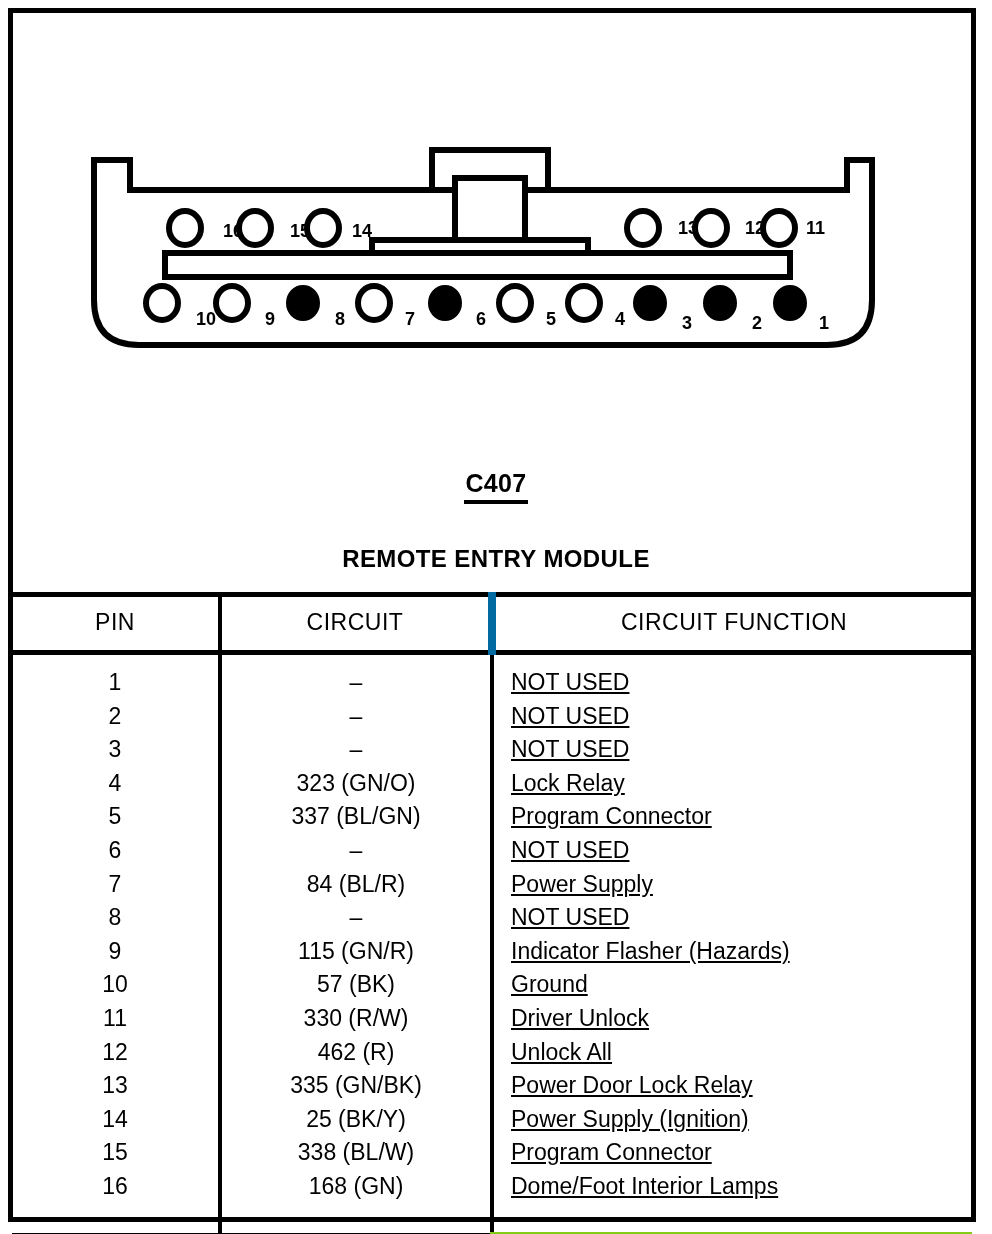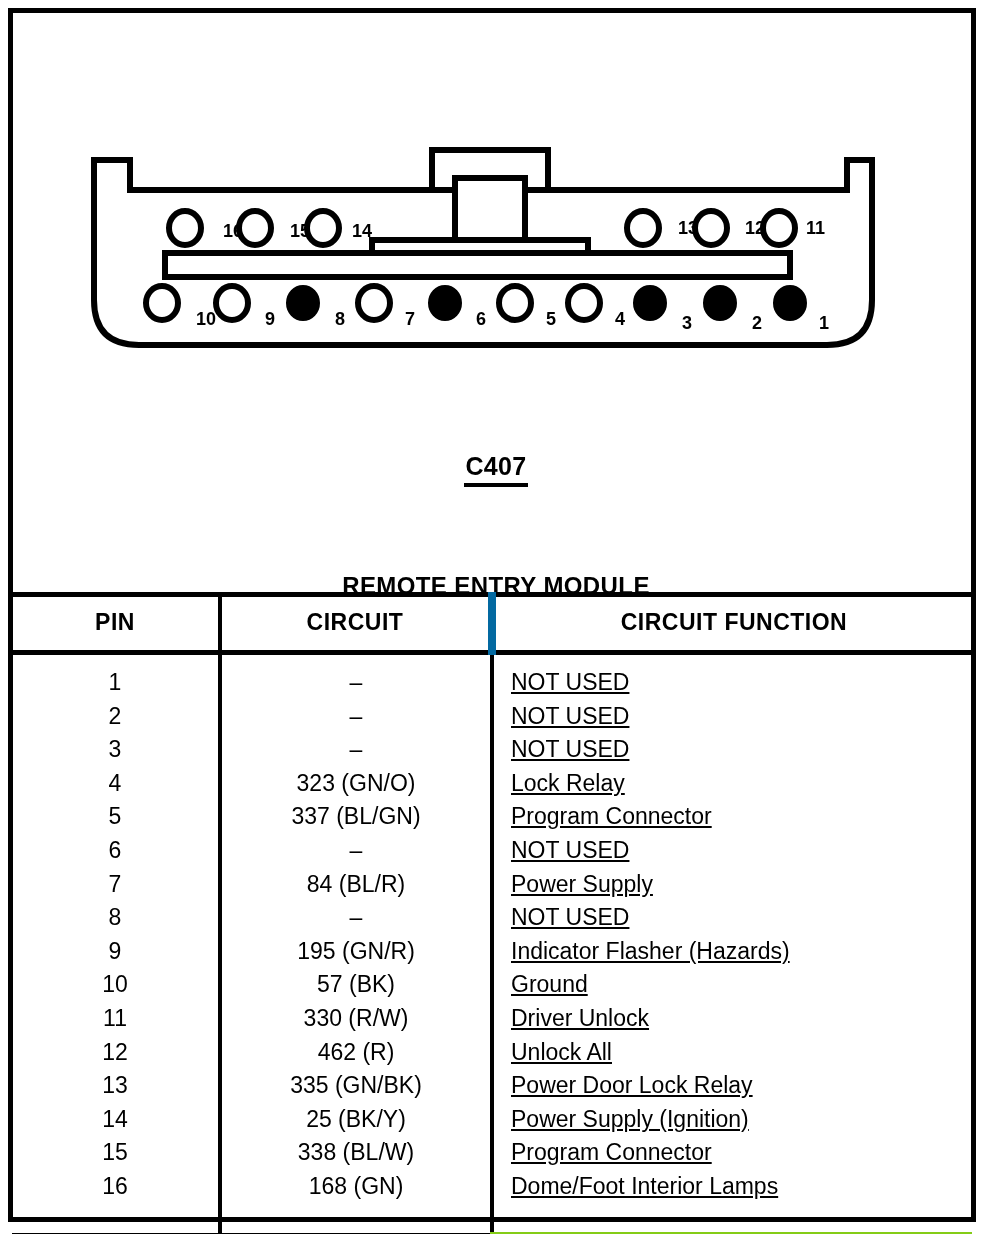--- a/index.html
+++ b/index.html
@@ -36,35 +36,35 @@
     top: 0;
     width: 992px;
     height: 430px;
   }
   #connector-svg { display: block; }
 
   
   #connector-id {
     position: absolute;
     left: 0;
-    top: 452px;
+    top: 469px;
     width: 992px;
     text-align: center;
     font-size: 25px;
     font-weight: bold;
     letter-spacing: 0.3px;
   }
   #connector-id span.u {
     border-bottom: 4px solid #000;
     padding: 0 2px 3px 2px;
   }
   #module-name {
     position: absolute;
     left: 0;
-    top: 572px;
+    top: 545px;
     width: 992px;
     text-align: center;
     font-size: 24px;
     font-weight: bold;
     letter-spacing: 0.4px;
   }
 
   
   #pin-table-wrap {
     position: absolute;
@@ -78,21 +78,21 @@
     table-layout: fixed;
   }
   table.pin-table col.c-pin { width: 208px; }
   table.pin-table col.c-circuit { width: 272px; }
   table.pin-table col.c-func { width: 480px; }
 
   table.pin-table thead th {
     border-top: 5px solid #000;
     border-bottom: 5px solid #000;
     font-size: 23px;
-    font-weight: bold;
+    font-weight: normal;
     letter-spacing: 0.5px;
     padding: 12px 0 14px 0;
     text-align: center;
     vertical-align: middle;
   }
   table.pin-table thead th.th-pin { border-right: 4px solid #000; }
   table.pin-table thead th.th-circuit { border-right: 8px solid #0369a1; }
 
   table.pin-table tbody td {
     font-size: 23px;
@@ -268,21 +268,21 @@
             <td class="td-circuit">84 (BL/R)</td>
             <td class="td-func">Power Supply</td>
           </tr>
           <tr>
             <td class="td-pin">8</td>
             <td class="td-circuit">–</td>
             <td class="td-func">NOT USED</td>
           </tr>
           <tr>
             <td class="td-pin">9</td>
-            <td class="td-circuit">195 (GN/R)</td>
+            <td class="td-circuit">115 (GN/R)</td>
             <td class="td-func">Indicator Flasher (Hazards)</td>
           </tr>
           <tr>
             <td class="td-pin">10</td>
             <td class="td-circuit">57 (BK)</td>
             <td class="td-func">Ground</td>
           </tr>
           <tr>
             <td class="td-pin">11</td>
             <td class="td-circuit">330 (R/W)</td>

